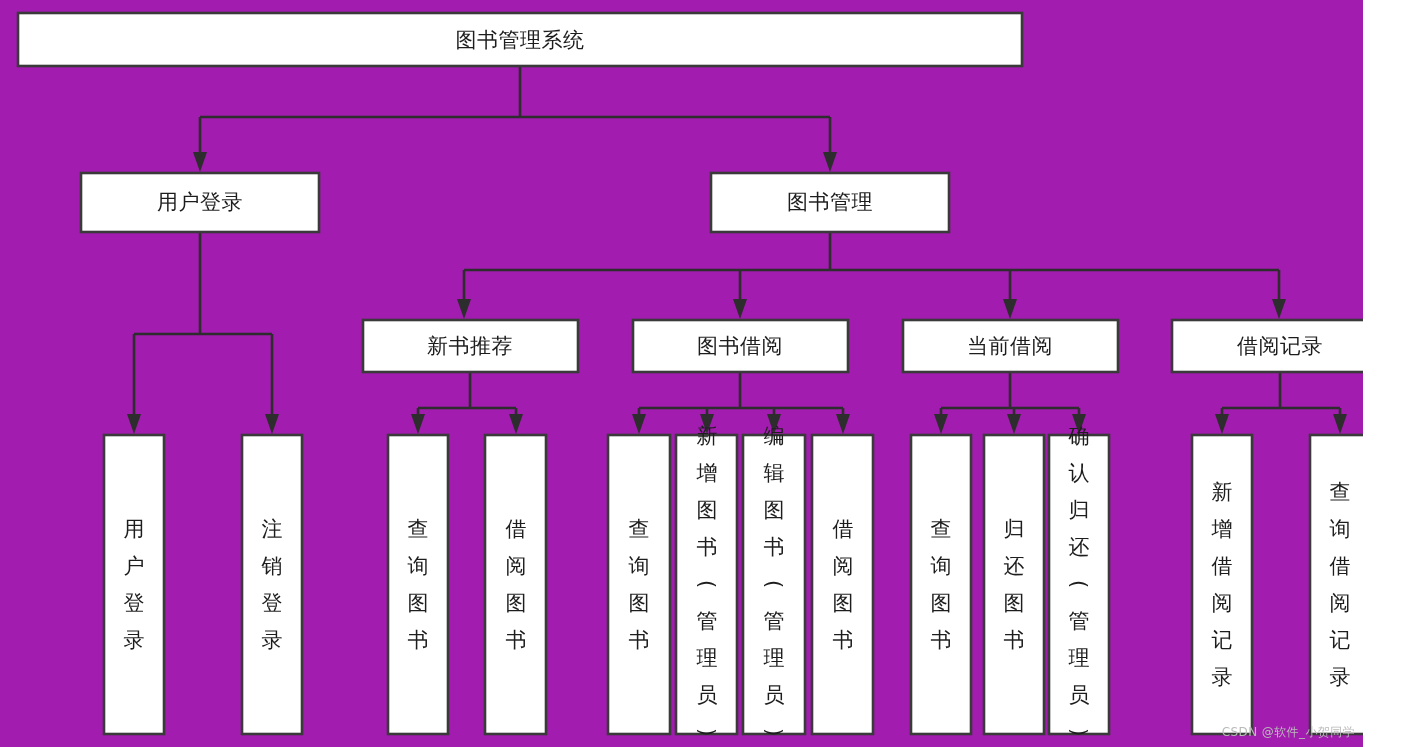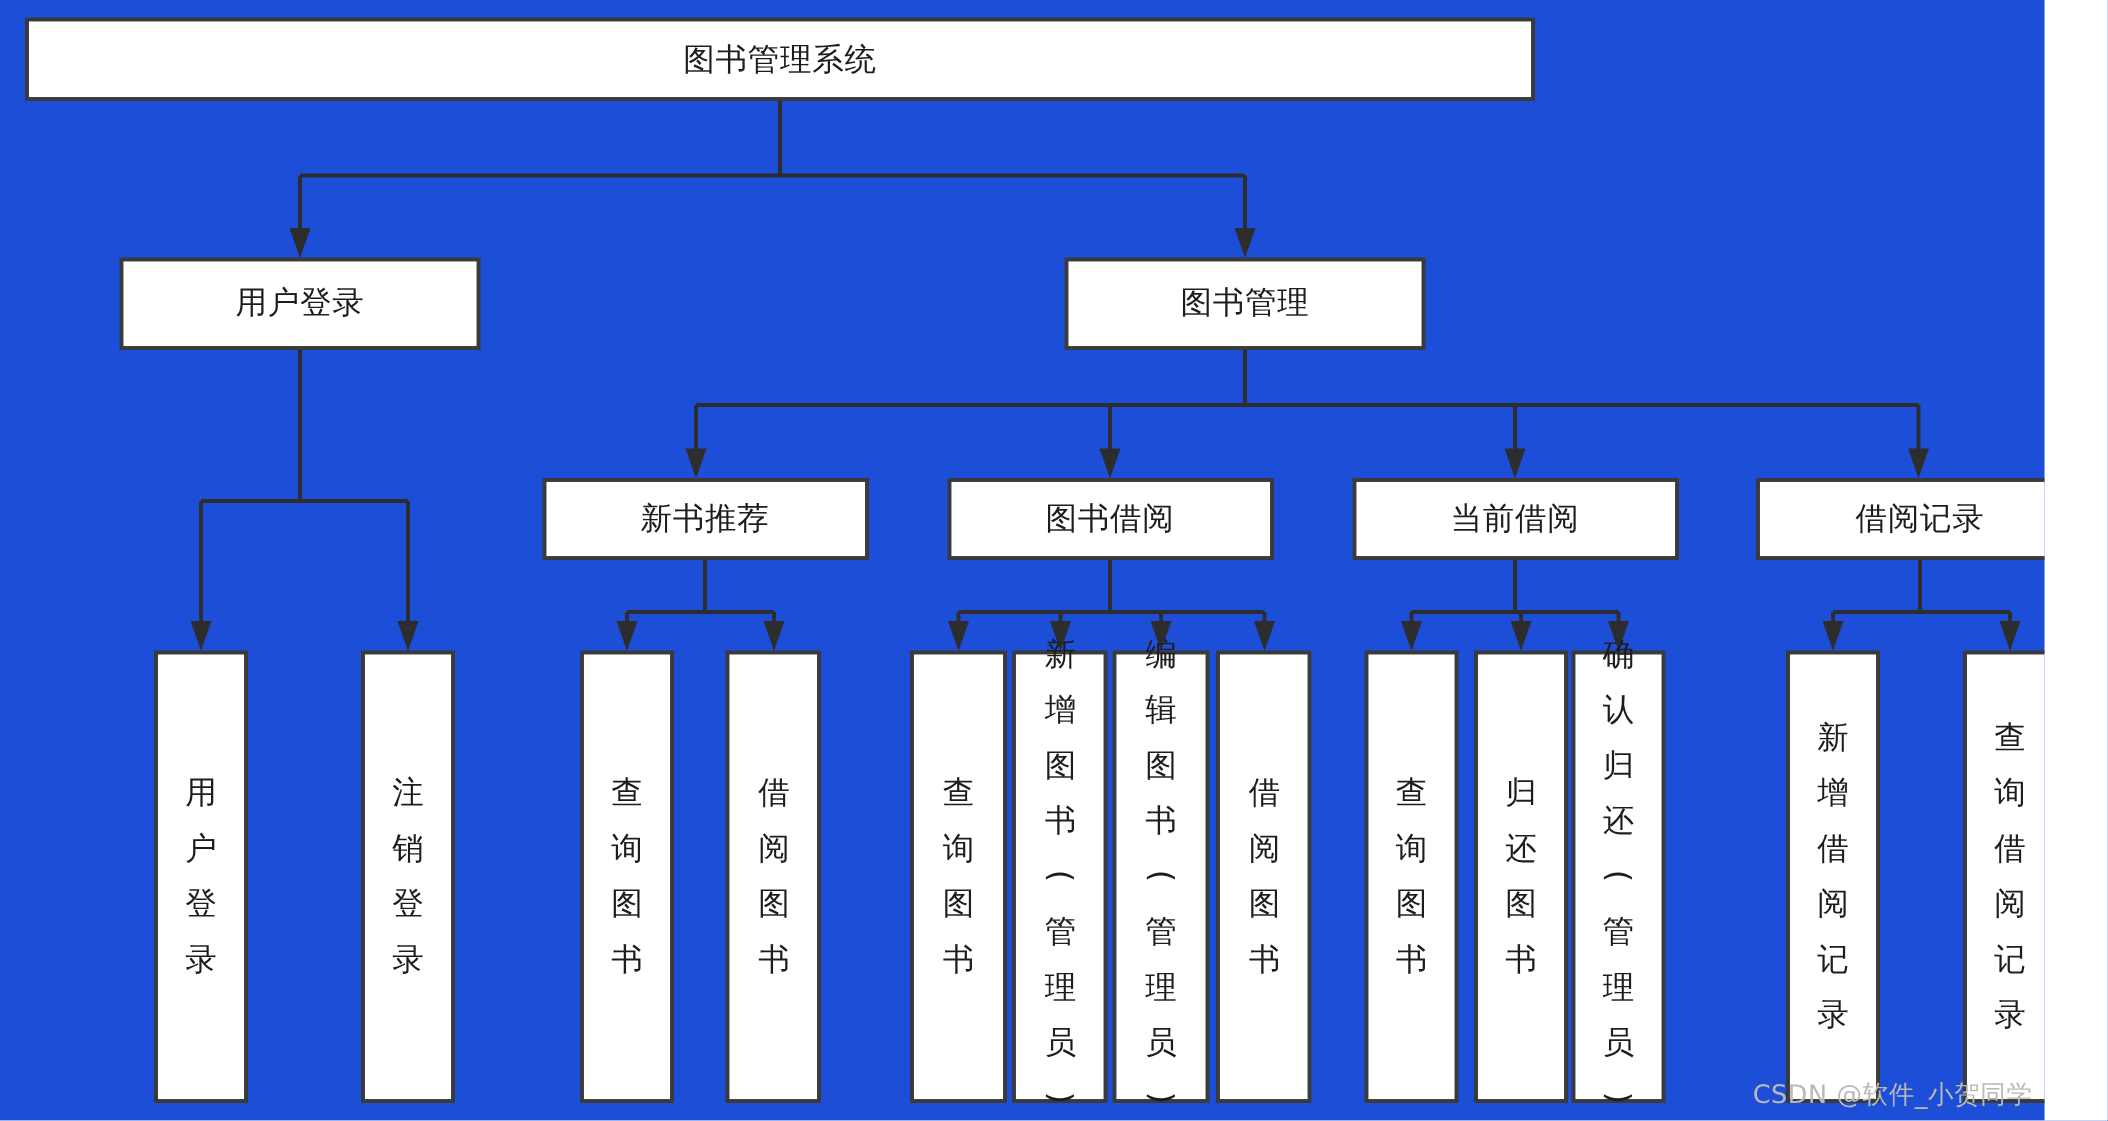--- a/index.html
+++ b/index.html
@@ -8,21 +8,21 @@
     padding: 0;
     background: #ffffff;
   }
   body {
     font-family: "DejaVu Sans", "Liberation Sans", sans-serif;
   }
   #diagram-root {
     position: relative;
     width: 1363px;
     height: 747px;
-    background: #1d4ed8;
+    background: #a21caf;
     overflow: hidden;
   }
   svg#tree-svg {
     position: absolute;
     left: 0;
     top: 0;
     width: 1405px;
     height: 747px;
     display: block;
   }
@@ -54,21 +54,21 @@
   }
   .arrow-head {
     fill: #2d2d2d;
     stroke: none;
   }
   .watermark {
     position: absolute;
     right: 8px;
     bottom: 6px;
     font-family: "DejaVu Sans", "Liberation Sans", sans-serif;
-    font-size: 17px;
+    font-size: 12px;
     color: #b9b9b9;
     white-space: nowrap;
     letter-spacing: 0.4px;
     pointer-events: none;
   }
 </style>
 </head>
 <body>
 
 <div id="diagram-root">

